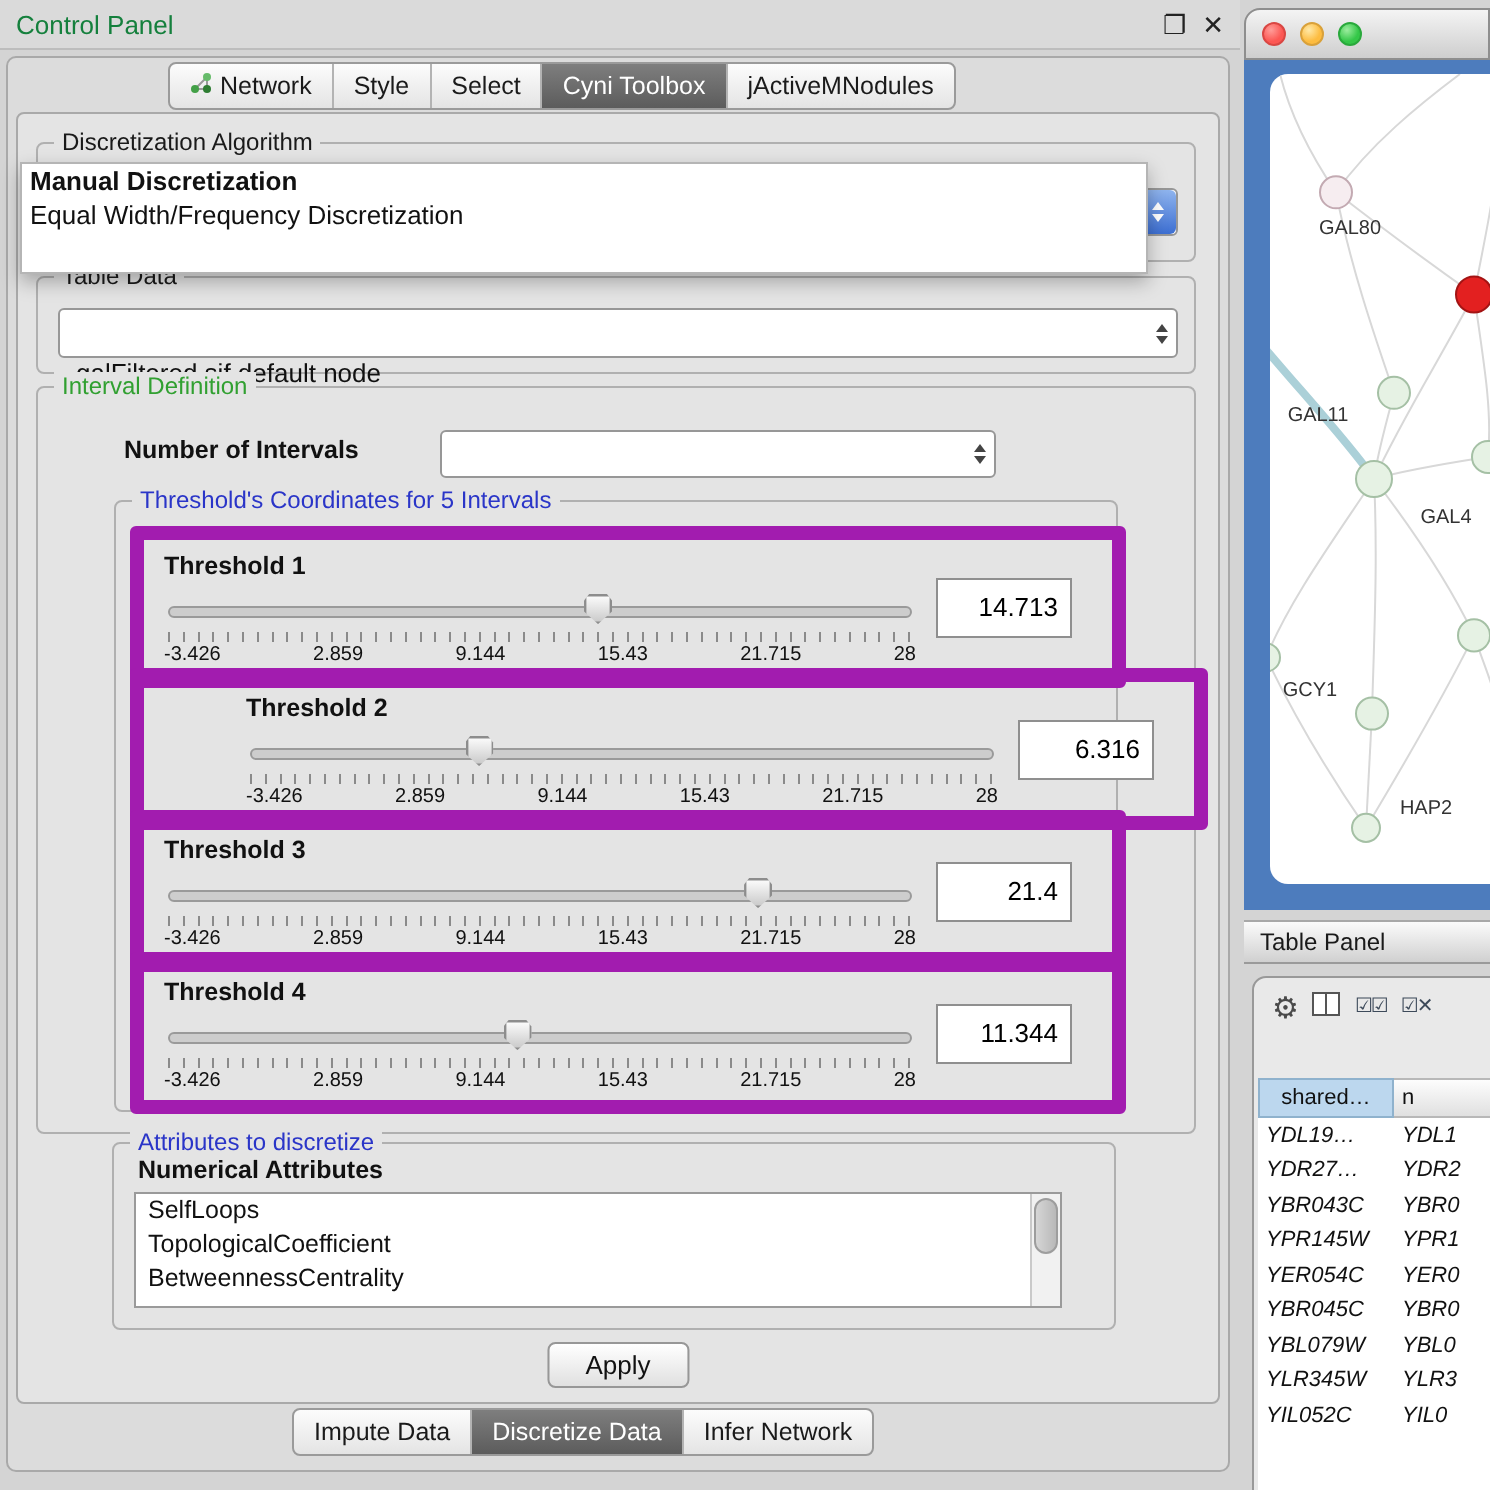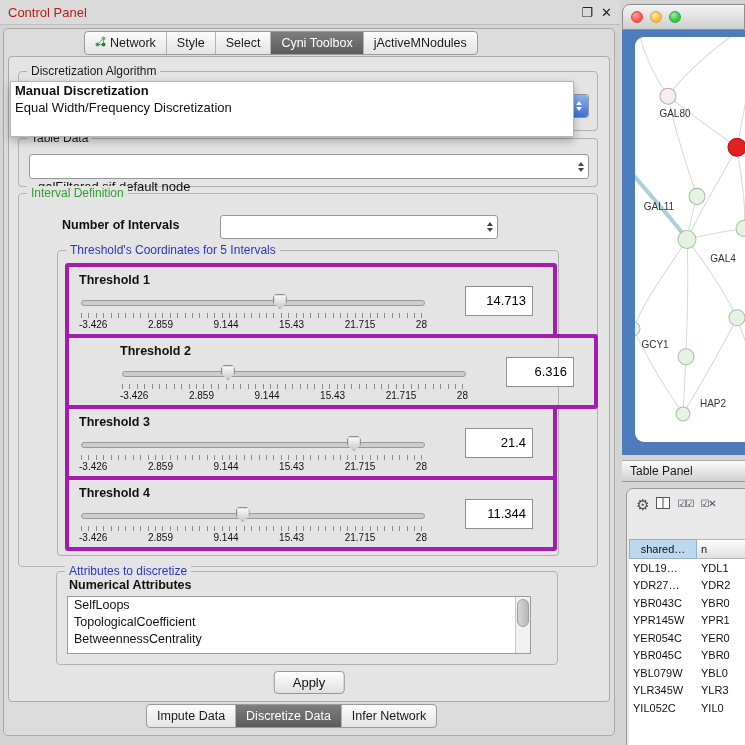--- a/index.html
+++ b/index.html
@@ -1,21 +1,21 @@
 <!DOCTYPE html>
 <html><head>
 <meta charset="utf-8">
 <style>
   html,body{margin:0;padding:0;}
   body{font-family:"Liberation Sans",sans-serif;}
   #stage{position:relative;width:745px;height:745px;background:#d4d4d4;overflow:hidden;}
 
   
   .cp-titlebar{position:absolute;left:0;top:0;width:620px;height:24px;background:#dadada;border-bottom:1px solid #bdbdbd;display:flex;align-items:center;}
-  .cp-title{font-size:13px;color:#b91c1c;padding-left:8px;}
+  .cp-title{font-size:13px;color:#15803d;padding-left:8px;}
   .cp-icons{position:absolute;right:8px;top:0;height:24px;display:flex;align-items:center;gap:8px;font-size:13px;color:#222;}
   .cp-icons span{cursor:default;}
 
   
   .tabbar{position:absolute;display:flex;border:1px solid #9a9a9a;border-radius:4px;overflow:hidden;background:linear-gradient(#fcfcfc,#e4e4e4);z-index:5;}
   .tab{padding:4px 10px;font-size:12.5px;color:#1a1a1a;border-right:1px solid #b3b3b3;display:flex;align-items:center;gap:4px;white-space:nowrap;}
   .tab:last-child{border-right:none;}
   .tab.active{background:linear-gradient(#7e7e7e,#5c5c5c);color:#fff;}
   #top-tabs{left:84px;top:31px;}
   #bottom-tabs{left:146px;top:704px;}
@@ -39,21 +39,21 @@
   .stepper-blue .tri-up{border-bottom-color:#fff;}
   .stepper-blue .tri-down{border-top-color:#fff;}
 
   
   .overlay{position:absolute;left:10px;top:81px;width:562px;height:54px;background:#fff;border:1px solid #b5b5b5;box-shadow:0 4px 9px rgba(0,0,0,.28);z-index:50;}
   .ov-placeholder{font-size:12px;color:#aeaeae;text-align:center;margin-top:3px;}
   .ov-option{font-size:13px;color:#111;padding:1px 4px;}
   .ov-option.bold{font-weight:bold;}
 
   
-  .thr-panel{position:absolute;left:7px;width:484px;height:67px;border:4px solid #a21caf;border-radius:3px;display:flex;gap:28px;}
+  .thr-panel{position:absolute;left:7px;width:484px;height:67px;border:7px solid #a21caf;border-radius:3px;display:flex;}
   .thr-left{flex:1;padding:6px 10px 0 10px;}
   .thr-label{font-size:12.5px;font-weight:bold;color:#111;}
   .slider{position:relative;height:15px;margin-top:8px;}
   .track{position:absolute;left:2px;right:2px;top:5px;height:4px;background:#cdcdcd;border:1px solid #9a9a9a;border-radius:3px;}
   .thumb{position:absolute;top:-1px;width:14px;height:15px;background:linear-gradient(#ffffff,#c6c6c6);clip-path:polygon(18% 0,82% 0,100% 22%,100% 58%,50% 100%,0 58%,0 22%);box-shadow:inset 0 0 0 1.2px #8d8d8d;}
   .ticks{height:5px;margin:3px 2px 0 2px;background:repeating-linear-gradient(90deg,#8a8a8a 0,#8a8a8a 1px,transparent 1px,transparent 7.4px);}
   .ticklabels{display:flex;justify-content:space-between;font-size:10px;color:#111;margin-top:1px;}
   .valbox{width:54px;height:28px;border:1px solid #8f8f8f;background:#fff;display:flex;align-items:center;justify-content:flex-end;padding:0 6px;font-size:13px;align-self:center;margin-right:20px;}
 
   
@@ -83,21 +83,21 @@
   .tbl-window{position:absolute;left:626px;top:488px;width:119px;height:257px;background:#e9e9e9;border:1px solid #999;border-radius:7px 0 0 0;}
   .tbl-toolbar{position:absolute;left:0;top:2px;right:0;height:26px;display:flex;align-items:center;gap:7px;padding-left:9px;}
   .icon-gear{font-size:15px;color:#4a4a4a;line-height:1;}
   .icon-checks{font-size:10px;color:#3d4a5a;letter-spacing:-1px;line-height:1;}
   .tbl-header{position:absolute;left:2px;top:50px;right:0;height:20px;display:flex;}
   .th-cell{font-size:11px;color:#111;display:flex;align-items:center;box-sizing:border-box;}
   .th-cell.sel{width:68px;background:#bcd7ee;border:1px solid #8fb2cd;justify-content:center;}
   .th-cell.plain{flex:1;background:linear-gradient(#fdfdfd,#e0e0e0);border:1px solid #b8b8b8;border-left:none;padding-left:4px;}
   .tbl-rows{position:absolute;left:2px;top:70px;right:0;bottom:0;background:#fff;overflow:hidden;}
   .trow{display:flex;height:17.5px;align-items:center;}
-  .tcell{font-size:11px;color:#111;white-space:nowrap;overflow:hidden;}
+  .tcell{font-size:11px;color:#111;white-space:nowrap;overflow:hidden;font-style:italic;}
   .tcell.c0{width:68px;padding-left:4px;box-sizing:border-box;}
   .tcell.c1{flex:1;padding-left:4px;}
 
   .bold-label{font-weight:bold;font-size:12.5px;color:#111;position:absolute;}
 </style>
 </head>
 <body>
 
 <div id="stage">
 

